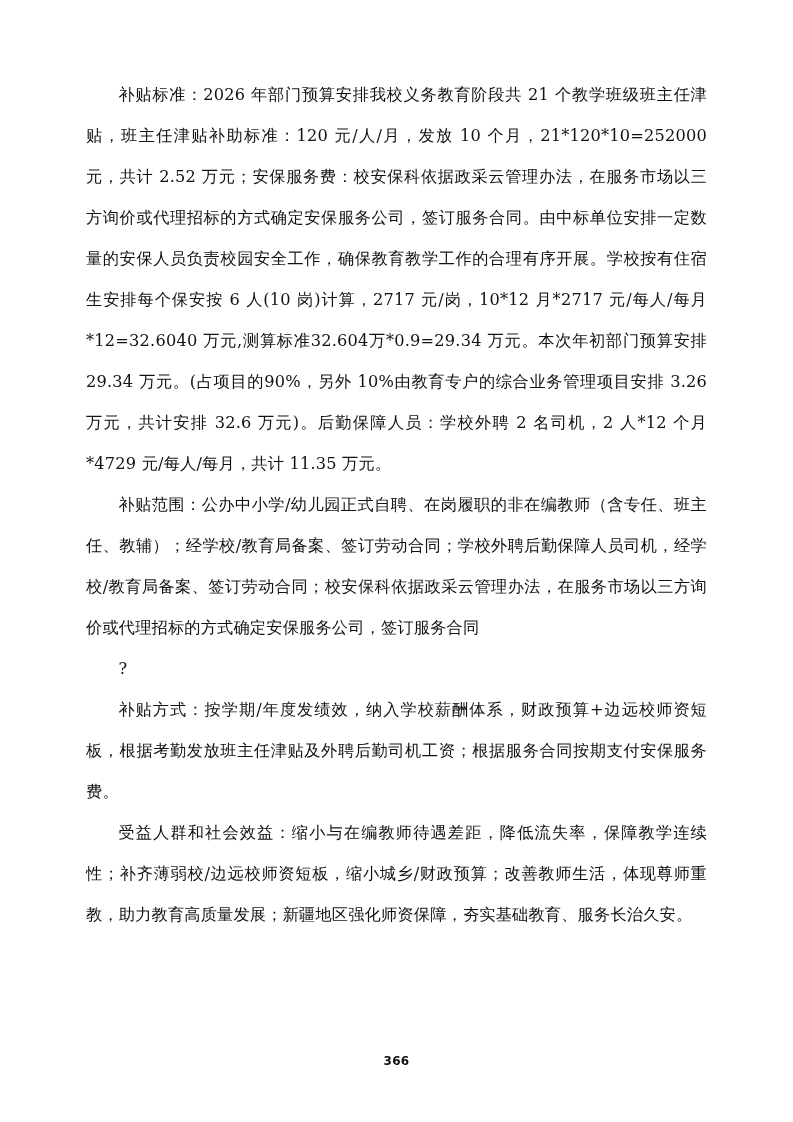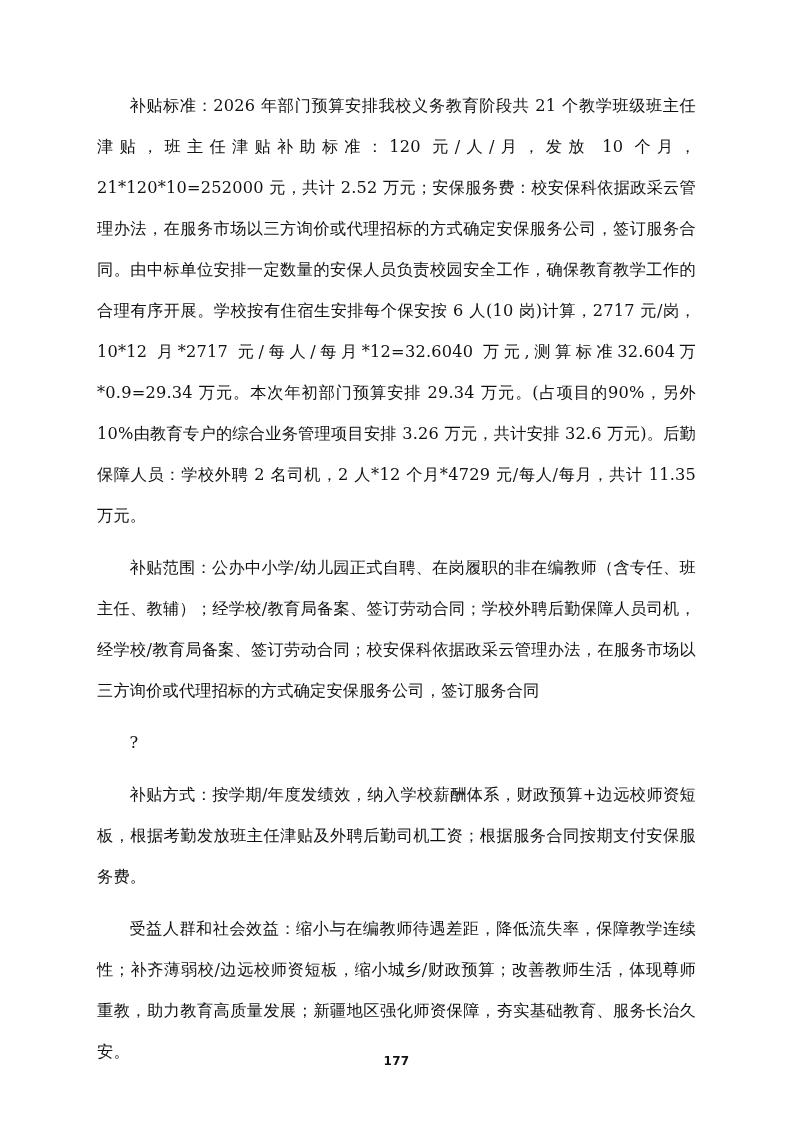--- a/index.html
+++ b/index.html
@@ -22,21 +22,21 @@
     width: 793px;
     height: 1122px;
     box-sizing: border-box;
     padding: 74px 86px 40px 86px;
     background: #ffffff;
   }
   .doc-body {
     width: 621px;
   }
   p.para {
-    margin: 11px;
+    margin: 0;
     font-size: 16.2px;
     line-height: 41px;
     text-align: justify;
     text-justify: inter-ideograph;
     text-indent: 2em;
     letter-spacing: 0.2px;
     color: #111111;
   }
   .page-number {
     position: absolute;
@@ -55,14 +55,14 @@
 <body>
 
 <div class="page">
   <div class="doc-body">
     <p class="para">补贴标准：2026 年部门预算安排我校义务教育阶段共 21 个教学班级班主任津贴，班主任津贴补助标准：120 元/人/月，发放 10 个月，21*120*10=252000 元，共计 2.52 万元；安保服务费：校安保科依据政采云管理办法，在服务市场以三方询价或代理招标的方式确定安保服务公司，签订服务合同。由中标单位安排一定数量的安保人员负责校园安全工作，确保教育教学工作的合理有序开展。学校按有住宿生安排每个保安按 6 人(10 岗)计算，2717 元/岗，10*12 月*2717 元/每人/每月*12=32.6040 万元,测算标准32.604万*0.9=29.34 万元。本次年初部门预算安排 29.34 万元。(占项目的90%，另外 10%由教育专户的综合业务管理项目安排 3.26 万元，共计安排 32.6 万元)。后勤保障人员：学校外聘 2 名司机，2 人*12 个月*4729 元/每人/每月，共计 11.35 万元。</p>
     <p class="para">补贴范围：公办中小学/幼儿园正式自聘、在岗履职的非在编教师（含专任、班主任、教辅）；经学校/教育局备案、签订劳动合同；学校外聘后勤保障人员司机，经学校/教育局备案、签订劳动合同；校安保科依据政采云管理办法，在服务市场以三方询价或代理招标的方式确定安保服务公司，签订服务合同</p>
     <p class="para">?</p>
     <p class="para">补贴方式：按学期/年度发绩效，纳入学校薪酬体系，财政预算+边远校师资短板，根据考勤发放班主任津贴及外聘后勤司机工资；根据服务合同按期支付安保服务费。</p>
     <p class="para">受益人群和社会效益：缩小与在编教师待遇差距，降低流失率，保障教学连续性；补齐薄弱校/边远校师资短板，缩小城乡/财政预算；改善教师生活，体现尊师重教，助力教育高质量发展；新疆地区强化师资保障，夯实基础教育、服务长治久安。</p>
   </div>
-  <div class="page-number">177</div>
+  <div class="page-number">366</div>
 </div>
 
 </body></html>

